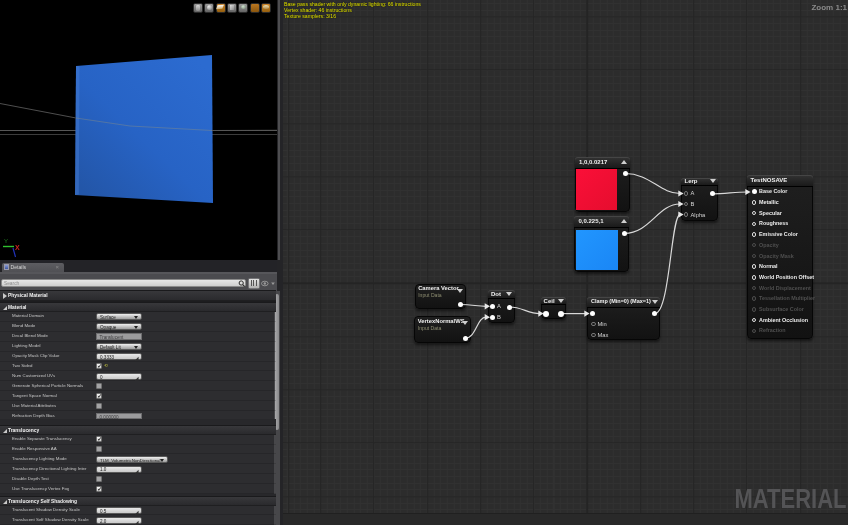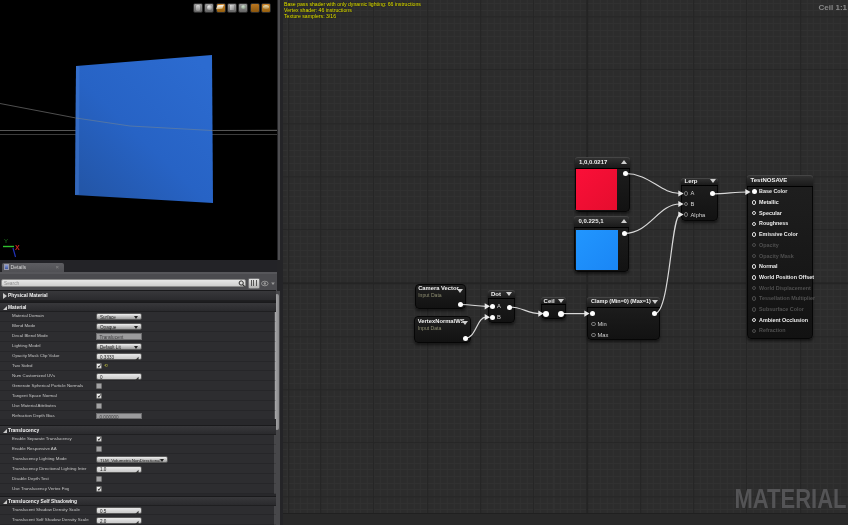--- a/index.html
+++ b/index.html
@@ -36,21 +36,21 @@
 .distext{position:absolute;left:2.5px;top:0.8px;font-size:4.6px;color:#3c3c3e;white-space:nowrap}
 .cb{position:absolute;left:96px;width:6px;height:6px;box-sizing:border-box;border:1px solid #707070;border-radius:1px}
 .cb.on{background:linear-gradient(#f2f2f2,#cfcfcf)}
 .cb.off{background:#a3a3a5}
 .ck{position:absolute;left:0.3px;top:-1px;font-size:5.8px;color:#222;font-weight:bold}
 </style></head><body>
 
 <div id="graph"></div>
 <div class="abs" style="left:283px;top:513px;width:565px;height:12px;background:#292929;border-top:1px solid #202020"></div>
 <div class="abs" style="left:284px;top:0.5px;font-size:5.15px;line-height:6.4px;color:#e3e300;text-shadow:0 0 1px #000;white-space:nowrap">Base pass shader with only dynamic lighting: 66 instructions<br>Vertex shader: 46 instructions<br>Texture samplers: 3/16</div>
-<div class="abs" style="right:1px;top:3px;font-size:8px;font-weight:bold;color:#8a8a8a">Ceil 1:1</div>
+<div class="abs" style="right:1px;top:3px;font-size:8px;font-weight:bold;color:#8a8a8a">Zoom 1:1</div>
 <div class="abs" style="right:2px;top:484px;font-size:27px;font-weight:bold;color:#545456;transform:scaleX(0.815);transform-origin:right">MATERIAL</div>
 <div class="node" style="left:574.5px;top:157px;width:55px;height:55px"></div>
 <div class="nhead" style="left:574.5px;top:157px;width:55px;height:10.5px;position:absolute"></div>
 <div class="ntitle" style="left:579px;top:158.6px;font-size:6px">1,0,0.0217</div>
 <div class="tri-u" style="left:620.7px;top:160.3px"></div>
 <div class="abs" style="left:576.3px;top:169.3px;width:40.7px;height:41px;background:linear-gradient(135deg,#fb0f38,#e50d2e)"></div>
 
 <div class="node" style="left:573.8px;top:216px;width:55.7px;height:56px"></div>
 <div class="nhead" style="left:573.8px;top:216px;width:55.7px;height:10.5px;position:absolute"></div>
 <div class="ntitle" style="left:578.5px;top:217.6px;font-size:6px">0,0.225,1</div>

